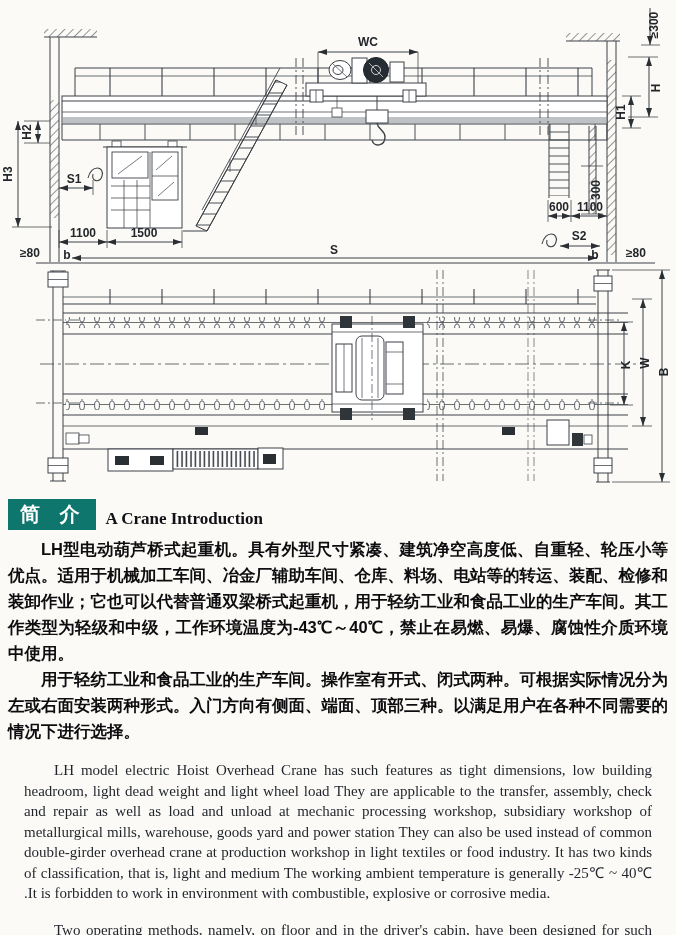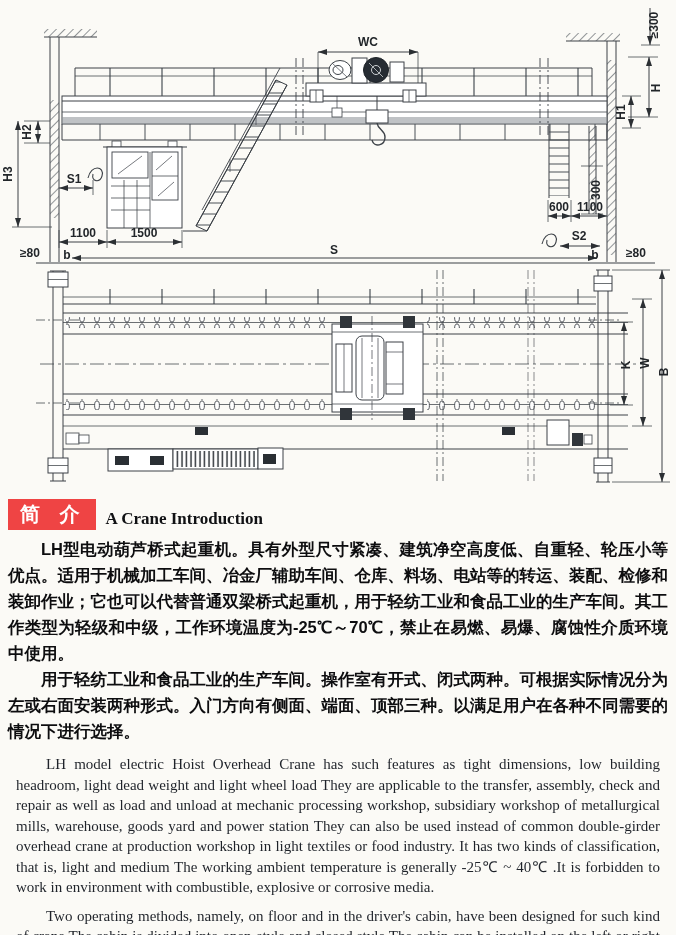--- a/index.html
+++ b/index.html
@@ -22,21 +22,21 @@
   .en-title { font:bold 17px/20px "Liberation Serif",serif; color:#101114; padding-bottom:1px; }
   .zh-text {
     margin:6px 8px 0; color:#0d0d0f; text-align:justify;
     font:bold 16.5px/26px "Liberation Sans",sans-serif;
   }
   .zh-text p { margin:0; text-indent:2em; }
   .en-text {
     margin:10px 8px 0; color:#1f232a; text-align:justify;
     font:15px/20.5px "Liberation Serif",serif;
   }
-  .en-text p { margin:8px; text-indent:2em; }
+  .en-text p { margin:16px; text-indent:2em; }
 </style>
 </head>
 <body>
 
 <div class="sheet">
 
   <svg width="676" height="268" viewBox="0 0 676 268">
     <defs>
       <marker id="ae" markerWidth="10" markerHeight="8" refX="9" refY="3" orient="auto-start-reverse">
         <path d="M0,0 L9,3 L0,6 Z" fill="#2b2f33"></path>
@@ -350,26 +350,26 @@
     </g>
 
     <g text-anchor="middle">
       <text x="630" y="97" transform="rotate(-90 630 97)">K</text>
       <text x="649" y="95" transform="rotate(-90 649 95)">W</text>
       <text x="668" y="104" transform="rotate(-90 668 104)">B</text>
     </g>
   </svg>
 
   <div class="section-head">
-    <span class="zh-box" style="background:#ef4444;">简 介</span>
+    <span class="zh-box" style="background:#0f766e;">简 介</span>
     <span class="en-title">A Crane Introduction</span>
   </div>
 
   <div class="zh-text">
-    <p>LH型电动葫芦桥式起重机。具有外型尺寸紧凑、建筑净空高度低、自重轻、轮压小等优点。适用于机械加工车间、冶金厂辅助车间、仓库、料场、电站等的转运、装配、检修和装卸作业；它也可以代替普通双梁桥式起重机，用于轻纺工业和食品工业的生产车间。其工作类型为轻级和中级，工作环境温度为-25℃～70℃，禁止在易燃、易爆、腐蚀性介质环境中使用。</p>
+    <p>LH型电动葫芦桥式起重机。具有外型尺寸紧凑、建筑净空高度低、自重轻、轮压小等优点。适用于机械加工车间、冶金厂辅助车间、仓库、料场、电站等的转运、装配、检修和装卸作业；它也可以代替普通双梁桥式起重机，用于轻纺工业和食品工业的生产车间。其工作类型为轻级和中级，工作环境温度为-43℃～40℃，禁止在易燃、易爆、腐蚀性介质环境中使用。</p>
     <p>用于轻纺工业和食品工业的生产车间。操作室有开式、闭式两种。可根据实际情况分为左或右面安装两种形式。入门方向有侧面、端面、顶部三种。以满足用户在各种不同需要的情况下进行选择。</p>
   </div>
 
   <div class="en-text">
     <p style="margin-bottom:4px;">LH model electric Hoist Overhead Crane has such features as tight dimensions, low building headroom, light dead weight and light wheel load They are applicable to the transfer, assembly, check and repair as well as load and unload at mechanic processing workshop, subsidiary workshop of metallurgical mills, warehouse, goods yard and power station They can also be used instead of common double-girder overhead crane at production workshop in light textiles or food industry. It has two kinds of classification, that is, light and medium The working ambient temperature is generally -25℃ ~ 40℃ .It is forbidden to work in environment with combustible, explosive or corrosive media.</p>
     <p>Two operating methods, namely, on floor and in the driver's cabin, have been designed for such kind of crane The cabin is divided into open-style and closed style The cabin can be installed on the left or right according to actual conditions The operator can enter the cabin from one side, rear or top, which depends on the different user's requirements.</p>
   </div>
 
 </div>
 

